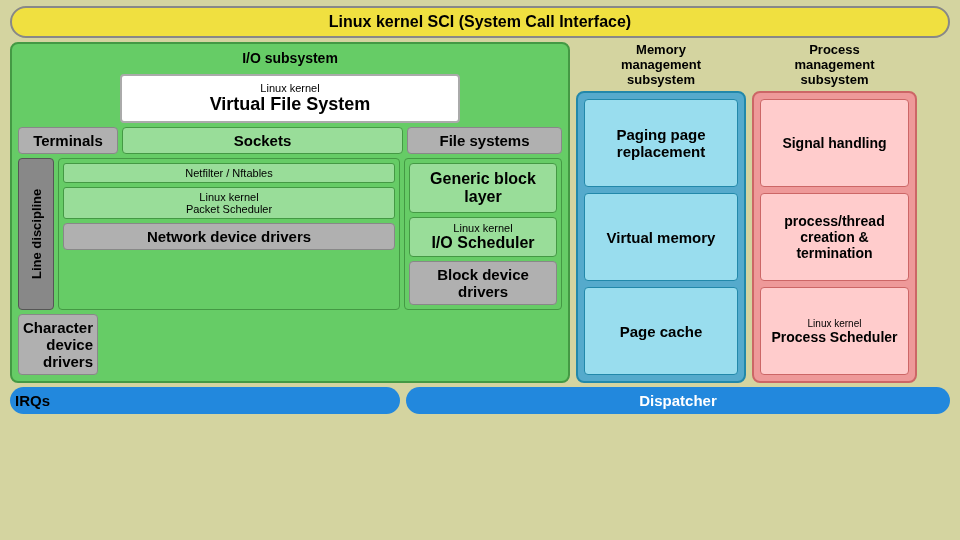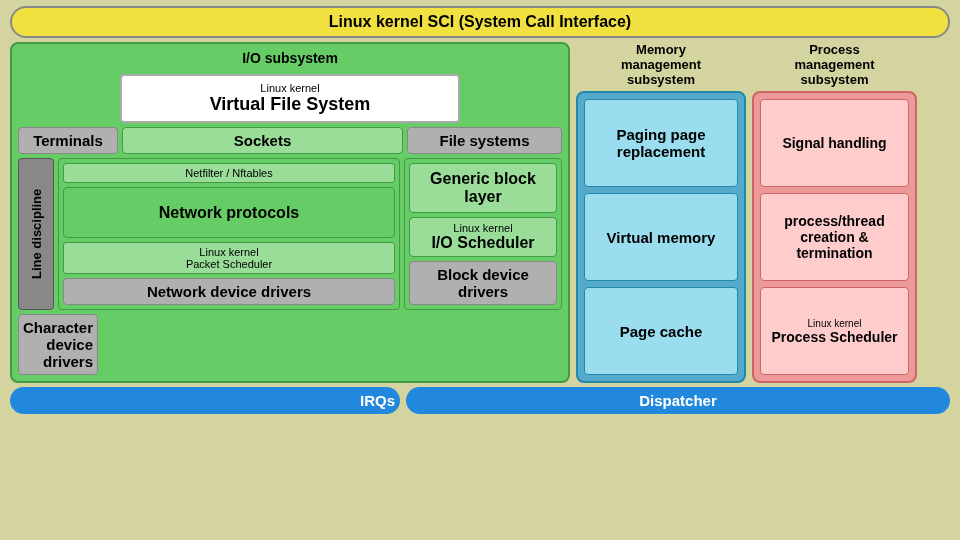--- a/index.html
+++ b/index.html
@@ -308,22 +308,22 @@
 
     
     .bottom-bar {
       display: flex;
       gap: 6px;
     }
 
     .bottom-irq {
       background: #2288dd;
       border-radius: 20px;
-      color: #ffffff;
-      text-align: right;
+      color: #000000;
+      text-align: left;
       padding: 5px;
       font-size: 15px;
       font-weight: bold;
       flex: 0 0 390px;
     }
 
     .bottom-dispatcher {
       background: #2288dd;
       border-radius: 20px;
       color: white;
@@ -388,23 +388,20 @@
 
       <div class="lower-io">
 
         <div class="line-discipline box-gray">
           <span>Line discipline</span>
         </div>
 
         <div class="network-col">
           <div class="box-netfilter">
             <span>Netfilter / Nftables</span>
-          </div>
-          <div class="box-network-protocols">
-            <span>Network protocols</span>
           </div>
           <div class="box-packet-scheduler">
             <div>Linux kernel</div>
             <div>Packet Scheduler</div>
           </div>
           <div class="box-network-device-drivers">
             <span>Network device drivers</span>
           </div>
         </div>
 

